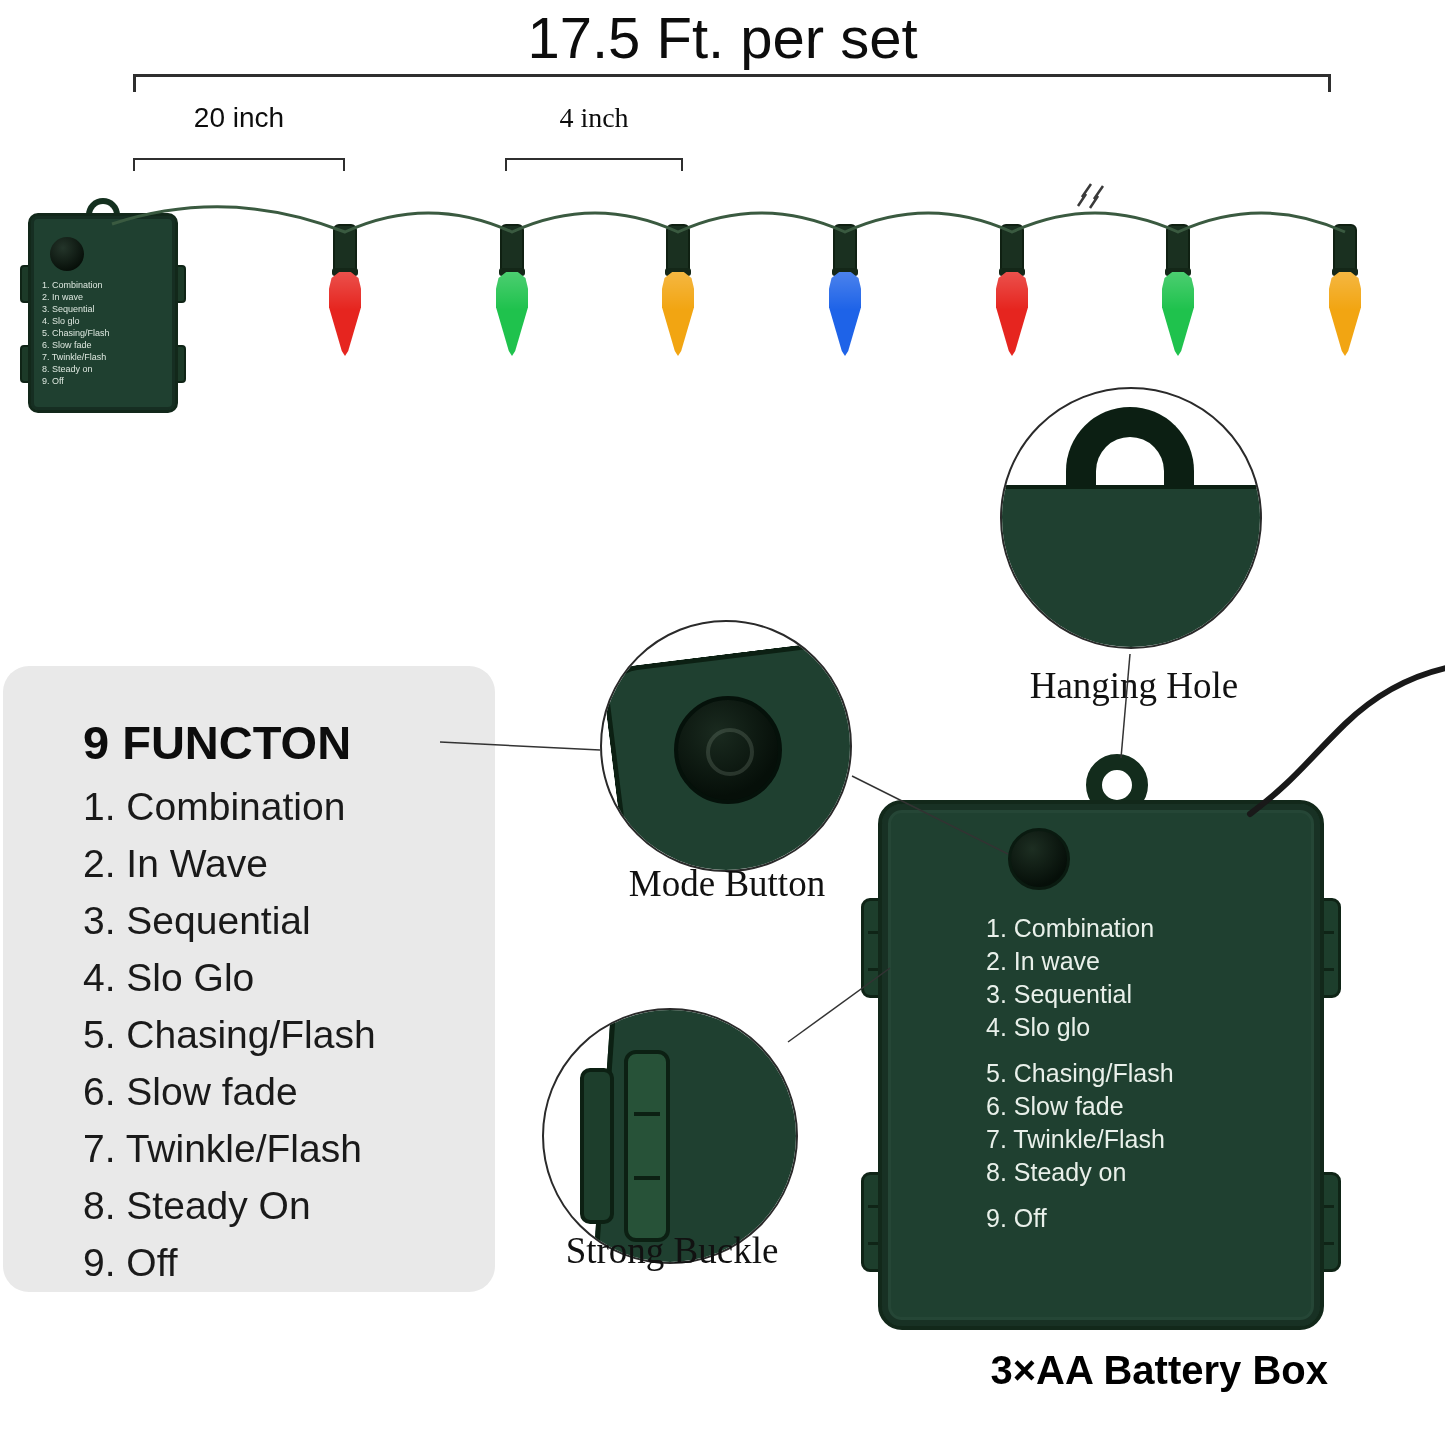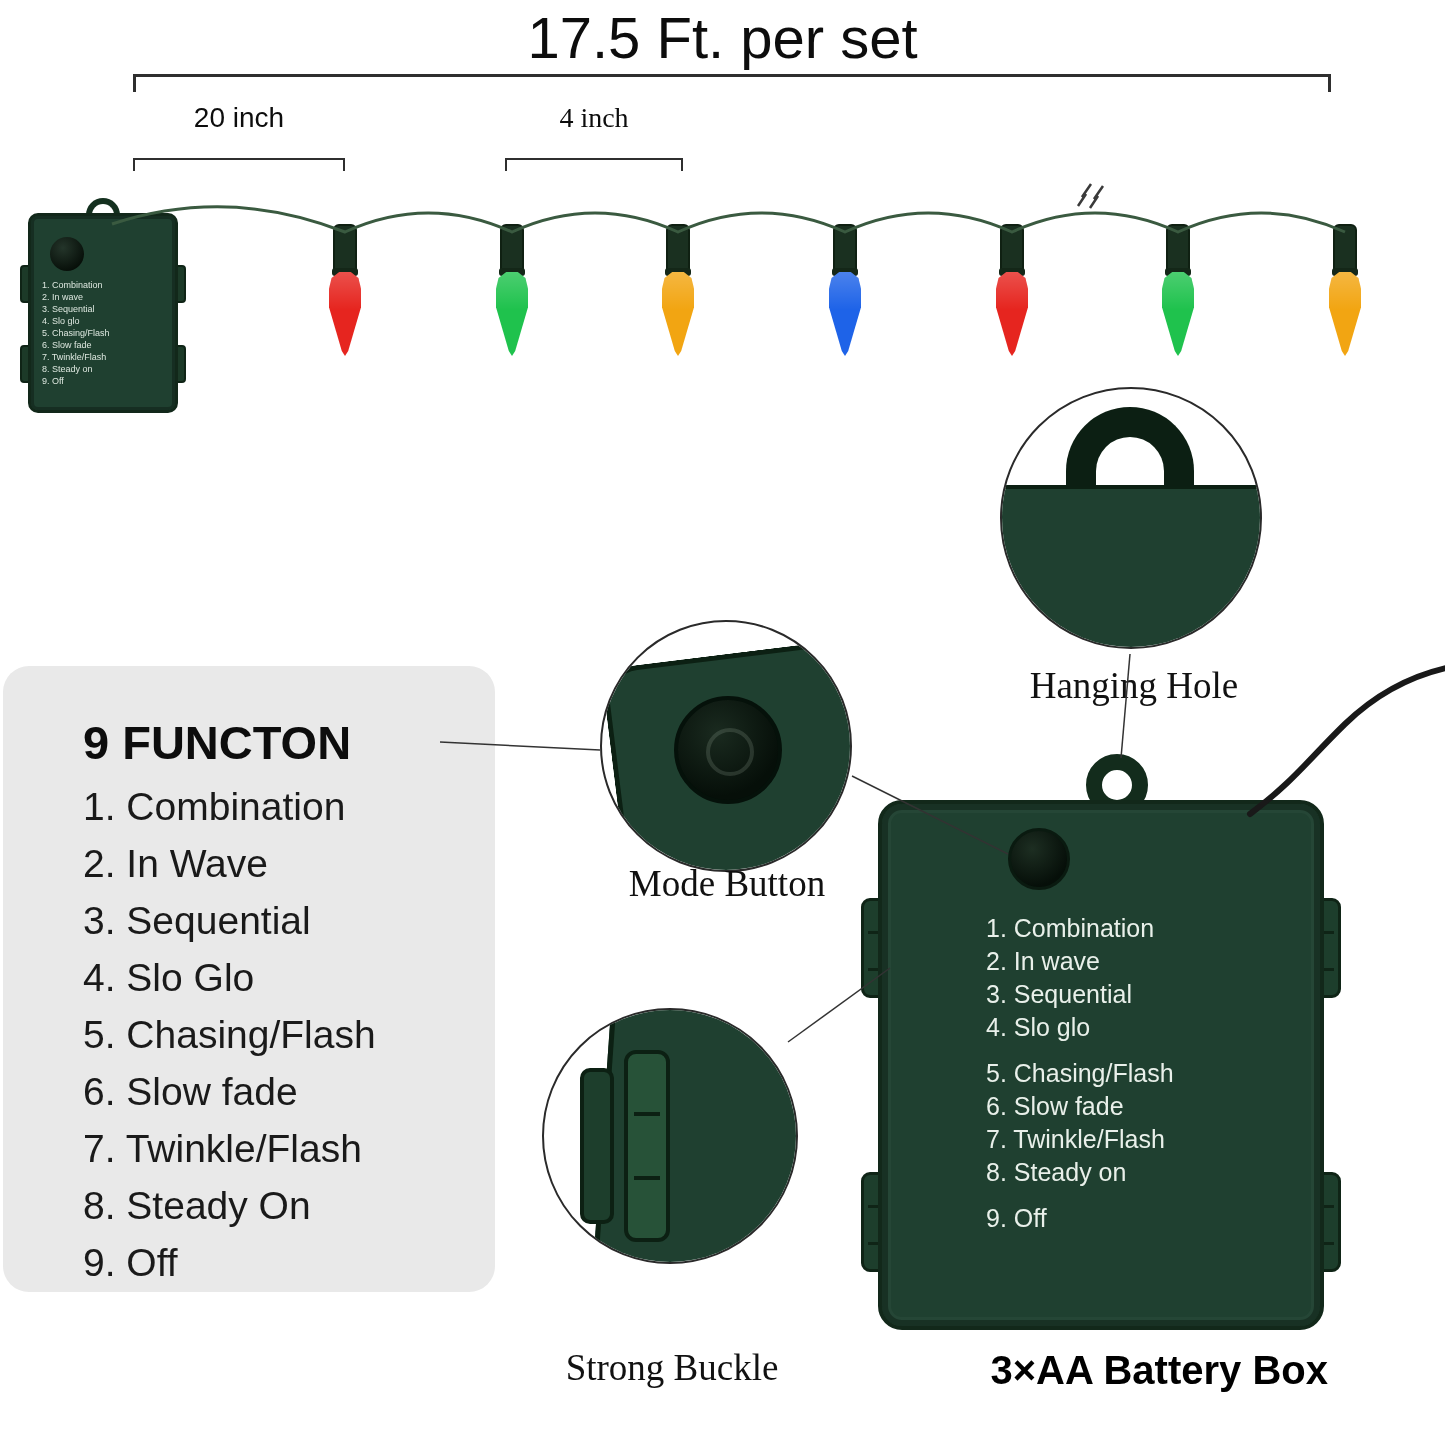--- a/index.html
+++ b/index.html
@@ -46,21 +46,21 @@
   .func-list { position:absolute; left:80px; top:112px; list-style:none; font-size:39px; line-height:57px; color:#1a1a1a; }
 
   
   .callout { position:absolute; border-radius:50%; background:#fff; border:2px solid #2a2a2a; overflow:hidden; z-index:2; }
   #callout-hole { left:1000px; top:387px; width:262px; height:262px; }
   #callout-mode { left:600px; top:620px; width:252px; height:252px; }
   #callout-buckle { left:542px; top:1008px; width:256px; height:256px; }
   .callout-label { position:absolute; font-size:37px; color:#111; text-align:center; z-index:2;font-family:Liberation Serif, serif; }
   #label-hole { left:1003px; top:664px; width:262px; }
   #label-mode { left:598px; top:862px; width:258px; }
-  #label-buckle { left:538px; top:1346px; width:268px; }
+  #label-buckle { left:538px; top:1229px; width:268px; }
 
   .ch-green { position:absolute; left:-10px; top:96px; width:300px; height:200px; background:#1f4030; border-top:4px solid #0c2013; }
   .ch-arch { position:absolute; left:64px; top:18px; width:128px; height:80px; border:30px solid #0c1f13; border-bottom:none; border-radius:64px 64px 0 0; }
 
   .cm-green { position:absolute; left:16px; top:28px; width:300px; height:300px; background:#1f4030;
               border-top:5px solid #0c2013; border-left:5px solid #0c2013; border-top-left-radius:36px; transform:rotate(-7deg); }
   .cm-btn { position:absolute; left:72px; top:74px; width:108px; height:108px; border-radius:50%;
             background: radial-gradient(circle at 40% 33%, #1a2a1f, #060f09 70%); border:4px solid #05110a; }
   .cm-btn::after { content:""; position:absolute; left:28px; top:28px; width:40px; height:40px; border-radius:50%; border:4px solid rgba(190,210,195,.16); }
 

